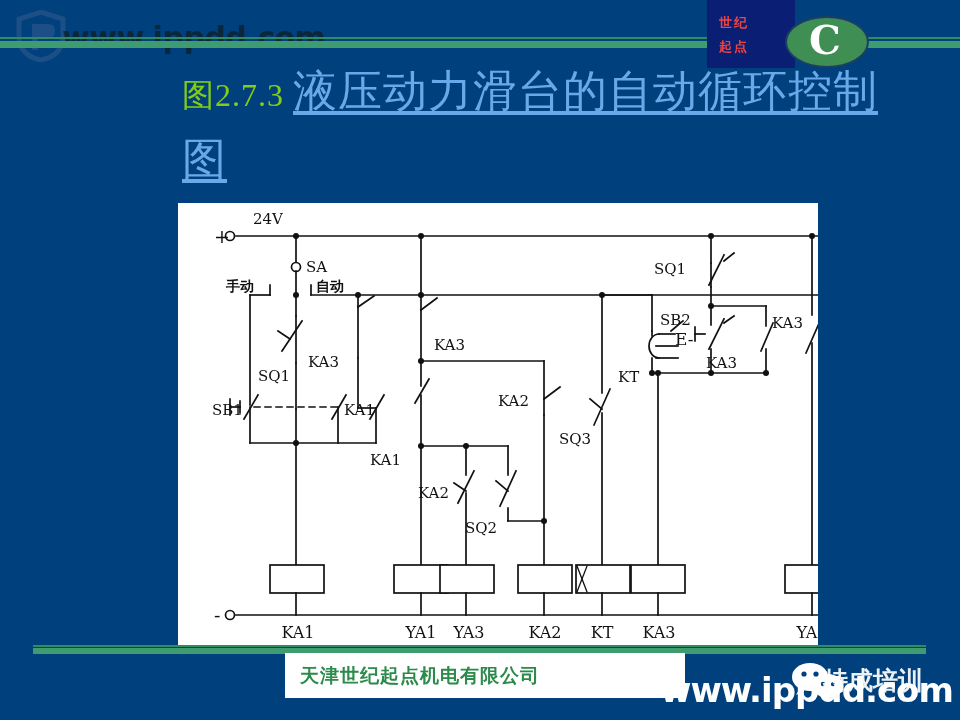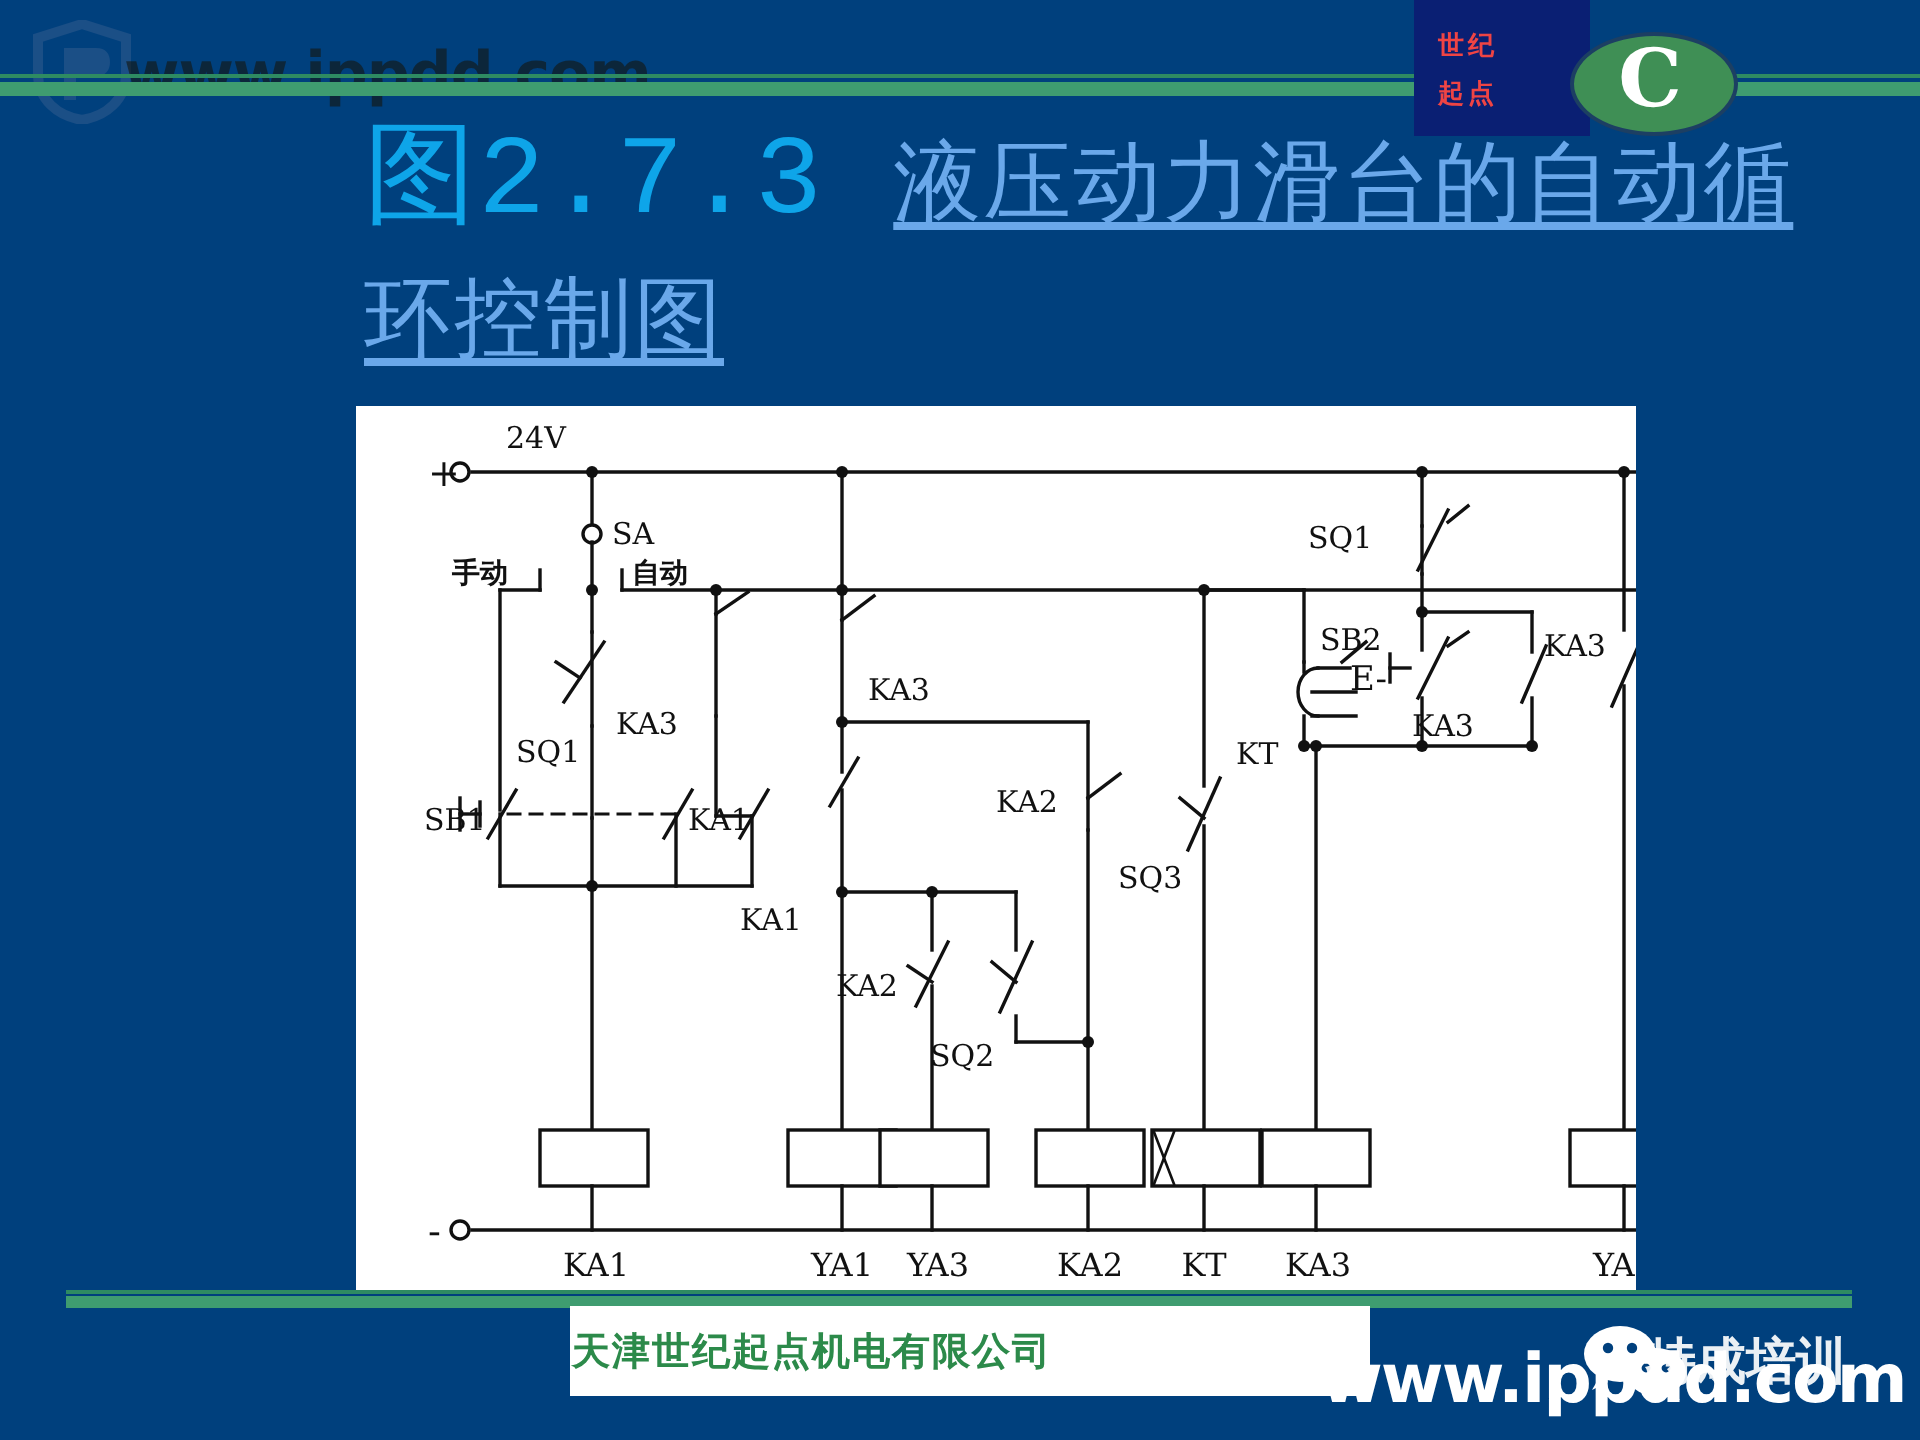--- a/index.html
+++ b/index.html
@@ -91,23 +91,23 @@
   }
 
   
   .title-wrap {
     position: absolute;
     left: 182px; top: 62px;
     width: 730px;
     line-height: 58px;
   }
   .title-fig {
-    font-family: Liberation Mono, monospace;
-    font-size: 56px;
-    color: #0ea5e9;
+    font-family: Liberation Serif, serif;
+    font-size: 32px;
+    color: #84cc16;
     letter-spacing: 1px;
   }
   .title-link {
     font-family: "DejaVu Serif", serif;
     font-size: 44px;
     color: #6aa8ea;
     text-decoration: underline;
     text-underline-offset: 5px;
     letter-spacing: 1px;
   }
@@ -137,21 +137,21 @@
 
   
   .footer-box {
     position: absolute;
     left: 285px; top: 653px;
     width: 400px; height: 45px;
     background: #ffffff;
   }
   .footer-text {
     position: absolute;
-    left: 1px; top: 10px;
+    left: 15px; top: 10px;
     font-family: "DejaVu Sans", sans-serif;
     font-size: 19px;
     font-weight: bold;
     color: #2c8a4a;
     letter-spacing: 1px;
     white-space: nowrap;
   }
 
   
   .wm-bot {

